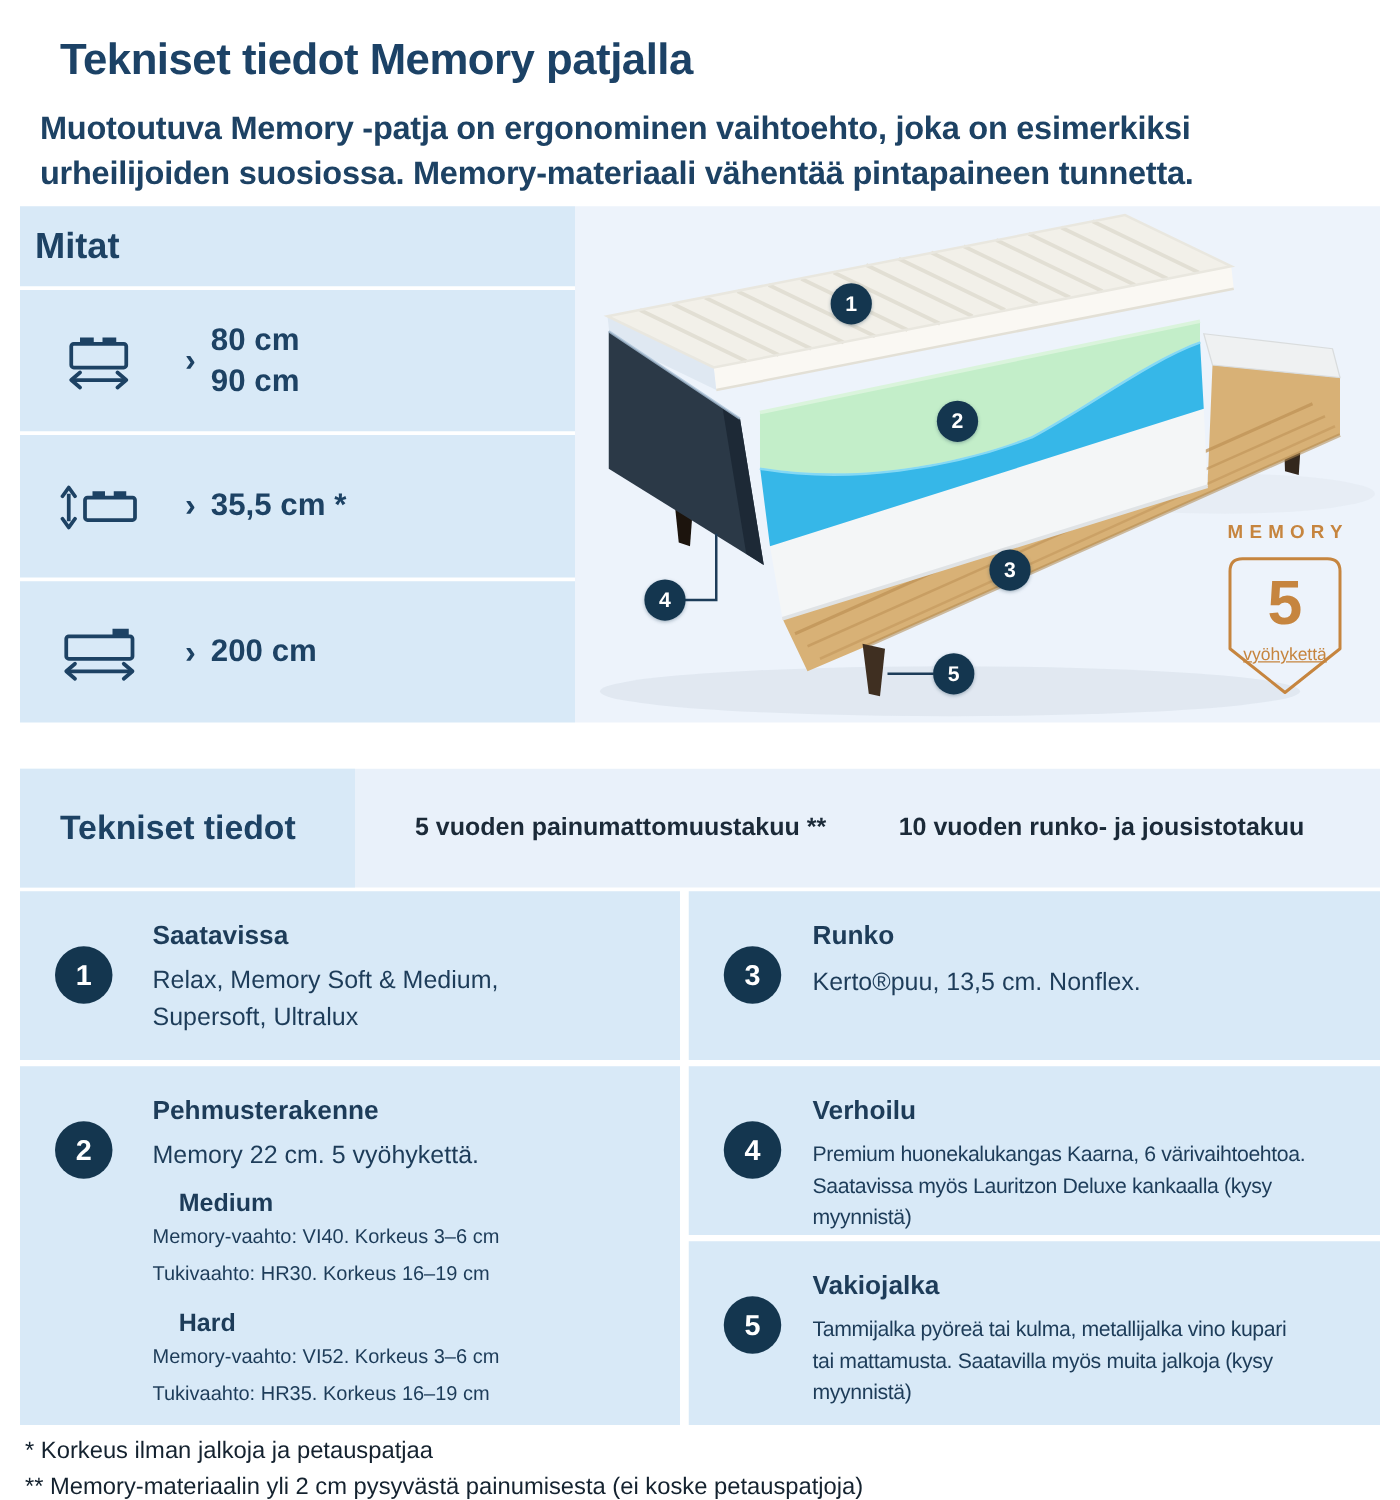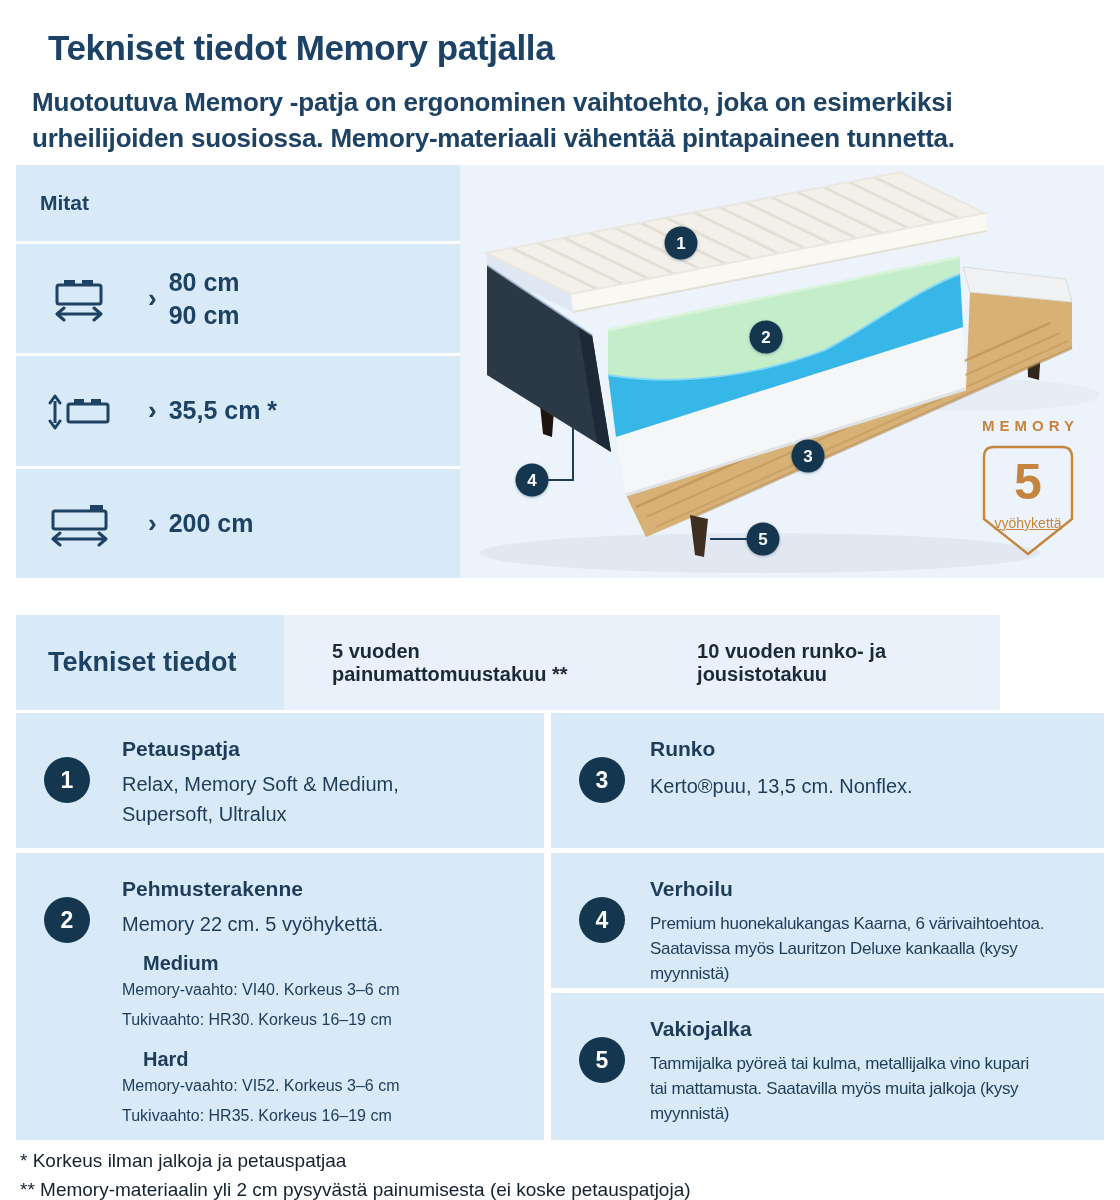--- a/index.html
+++ b/index.html
@@ -12,22 +12,22 @@
   }
   
   .header { position:absolute; left:32px; top:12px; width:1072px; }
   .page-title { font-size:35px; font-weight:600; color:#1c4266; margin:16px; letter-spacing:-0.4px; }
   .page-subtitle { font-size:26px; font-weight:600; color:#1d4264; line-height:36px;
     margin-top:13px; white-space:pre-line; letter-spacing:-0.2px; }
 
   
   .top-panel { position:absolute; left:16px; top:165px; width:1088px; height:413px; display:flex; background:#fff; }
   .dims { width:444px; display:flex; flex-direction:column; gap:3px; }
-  .dims-header { height:76px; background:#d8e9f7; display:flex; align-items:center;
-    padding-left:24px; font-size:21px; font-weight:600; color:#1d4264; }
+  .dims-header { height:64px; background:#d8e9f7; display:flex; align-items:center;
+    padding-left:12px; font-size:29px; font-weight:600; color:#1d4264; }
   .dim-row { flex:1; background:#d8e9f7; display:flex; align-items:center; padding-left:32px; }
   .dim-icon { width:66px; margin-right:34px; flex:0 0 auto; display:flex; align-items:center; }
   .dim-chevron { font-size:26px; font-weight:700; margin-right:12px; color:#1d4264; }
   .dim-value { font-size:25px; font-weight:600; color:#1d4264; line-height:33px; white-space:pre-line; }
 
   .illus { flex:1; position:relative; background:#edf3fb; overflow:hidden; }
   .illus svg.scene { position:absolute; left:0; top:0; }
 
   .marker { position:absolute; width:33px; height:33px; border-radius:50%;
     background:#14364f; color:#ffffff; font-size:17px; font-weight:700;
@@ -35,21 +35,21 @@
     transform:translate(-50%,-50%); box-shadow:0 1px 3px rgba(20,54,79,.35); }
 
   .badge { position:absolute; left:505px; top:252px; width:126px; text-align:center; color:#c6853f; }
   .badge-brand { font-size:15px; font-weight:700; letter-spacing:5px; padding-left:5px; }
   .badge-shield { position:relative; width:92px; height:112px; margin:11px auto 0; }
   .badge-shield svg { position:absolute; left:0; top:0; }
   .badge-number { position:absolute; top:12px; left:0; right:0; font-size:50px; font-weight:700; line-height:1; }
   .badge-zones { position:absolute; top:70px; left:0; right:0; font-size:14px;text-decoration:underline; }
 
   
-  .spec-band { position:absolute; left:16px; top:615px; width:984px; height:95px; display:flex; background:#e9f1fa; }
+  .spec-band { position:absolute; left:16px; top:615px; width:1088px; height:95px; display:flex; background:#e9f1fa; }
   .spec-tab { flex:0 0 268px; background:#d8e9f7; display:flex; align-items:center;
     padding-left:32px; font-size:27px; font-weight:600; color:#1d4264; }
   .guarantees { flex:1; display:flex; align-items:center; font-size:20px; font-weight:700; color:#1b2a38; }
   .guarantee-1 { margin-left:48px; }
   .guarantee-2 { margin-left:58px; }
 
   
   .grid { position:absolute; left:16px; top:713px; width:1088px; display:flex; gap:7px; }
   .col { display:flex; flex-direction:column; gap:5px; }
   .col-left { width:528px; }
@@ -214,21 +214,21 @@
     <span class="guarantee-1">5 vuoden painumattomuustakuu **</span>
     <span class="guarantee-2">10 vuoden runko- ja jousistotakuu</span>
   </div>
 </div>
 
 <div class="grid">
   <div class="col col-left">
 
     <div class="cell h135">
       <div class="cell-num">1</div>
-      <div class="cell-title">Petauspatja</div>
+      <div class="cell-title">Saatavissa</div>
       <div class="cell-body">Relax, Memory Soft &amp; Medium,
 Supersoft, Ultralux</div>
     </div>
 
     <div class="cell h287">
       <div class="cell-num">2</div>
       <div class="cell-title">Pehmusterakenne</div>
       <div class="cell-body">Memory 22 cm. 5 vyöhykettä.</div>
       <div class="sub-label">Medium</div>
       <div class="sub-lines">Memory-vaahto: VI40. Korkeus 3–6 cm

